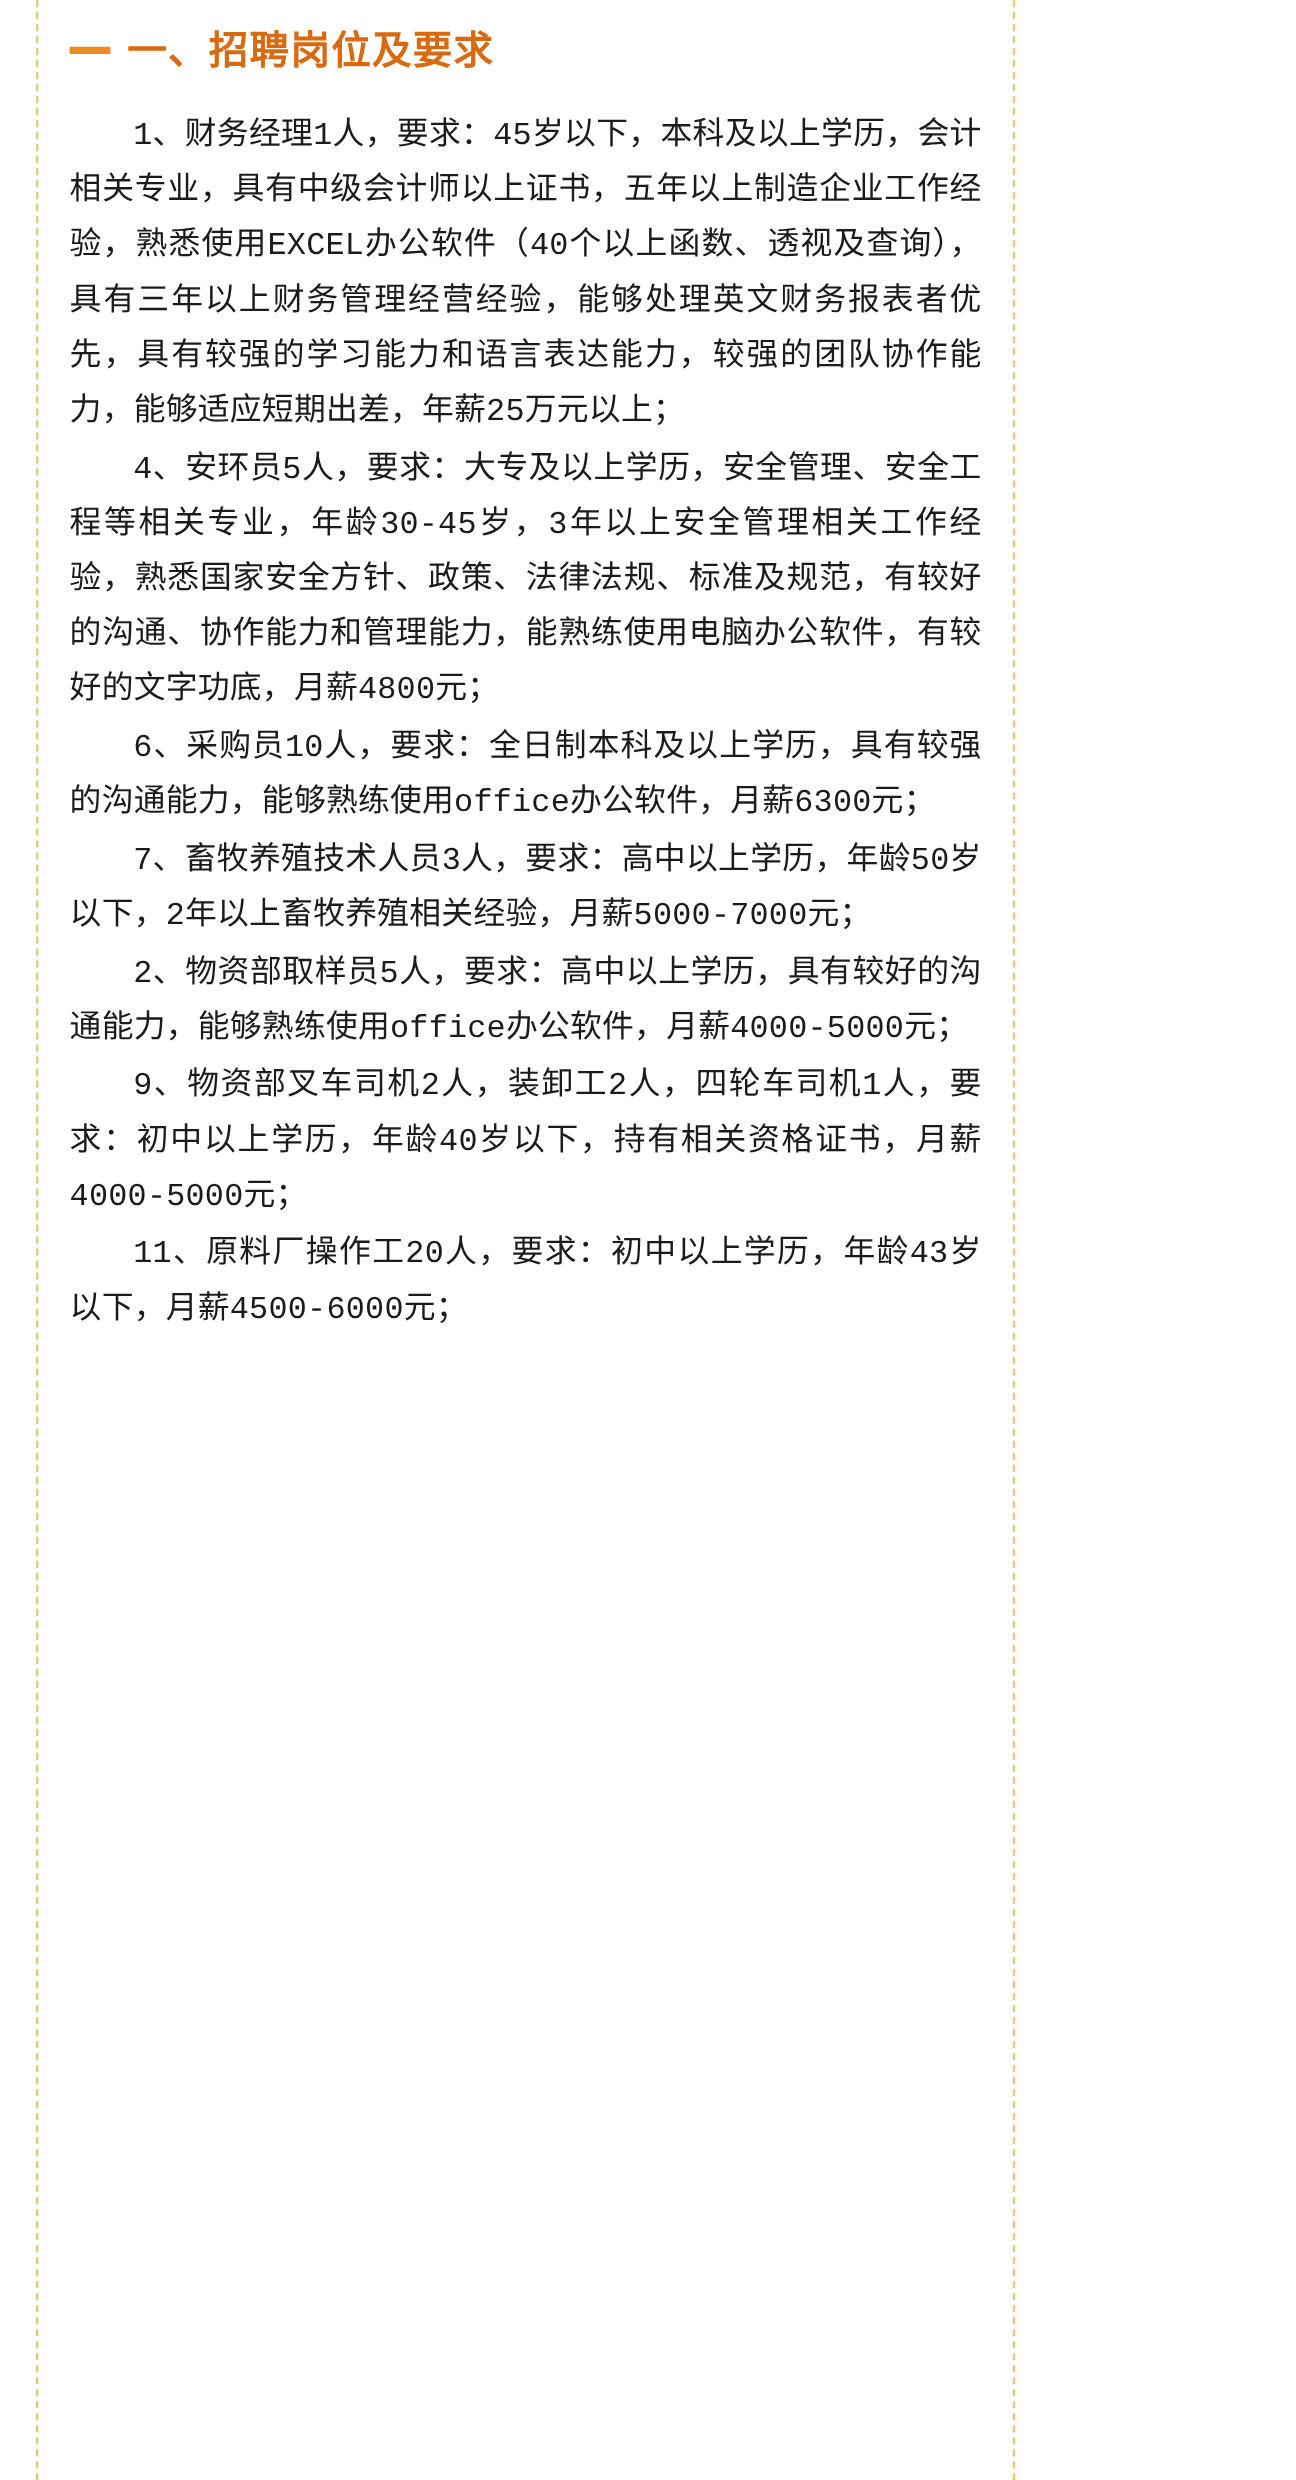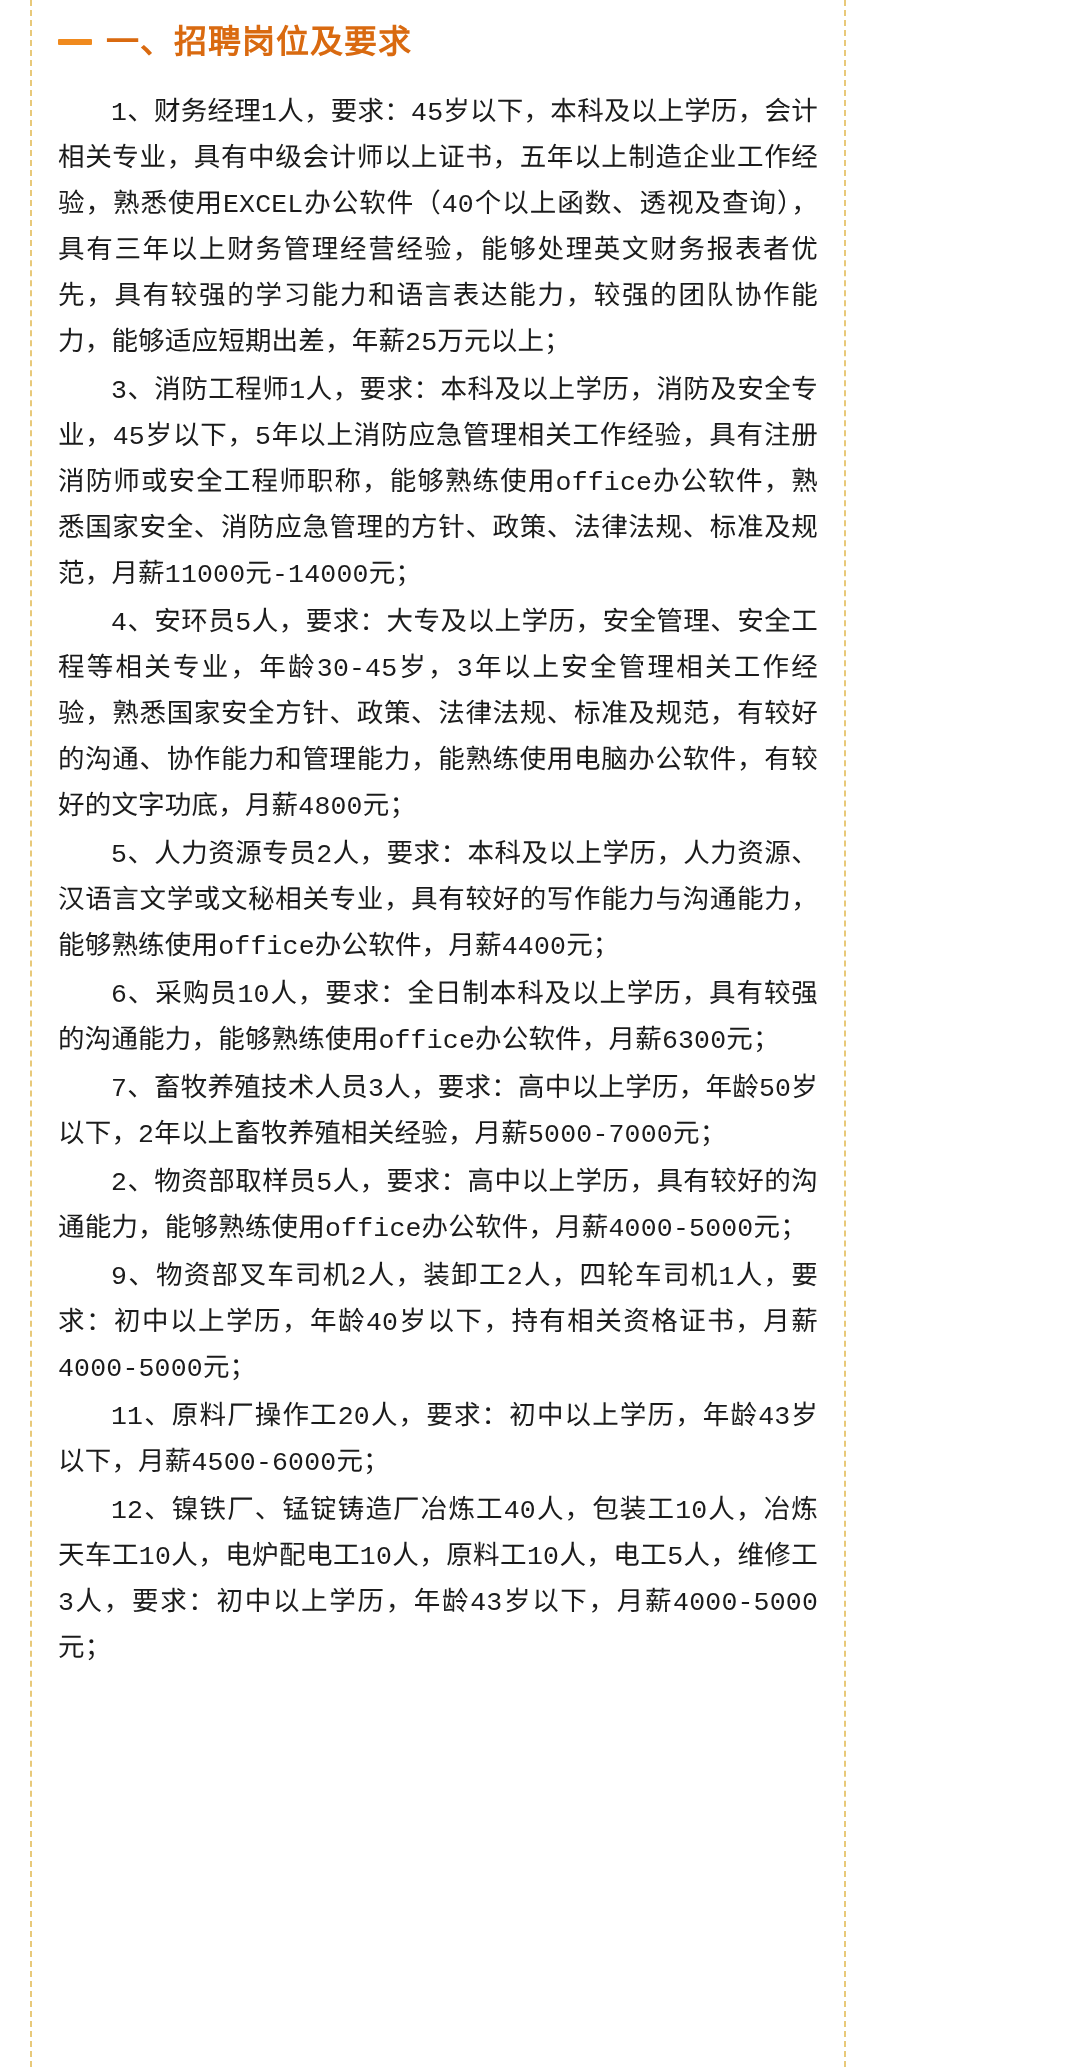--- a/index.html
+++ b/index.html
@@ -85,25 +85,22 @@
 
   <div class="content">
 
     <div class="section-title">
       <span class="title-bar"></span>
       <span class="title-text">一、招聘岗位及要求</span>
     </div>
 
     <div class="body">
       <p class="para">1、财务经理1人，要求：45岁以下，本科及以上学历，会计相关专业，具有中级会计师以上证书，五年以上制造企业工作经验，熟悉使用EXCEL办公软件（40个以上函数、透视及查询），具有三年以上财务管理经营经验，能够处理英文财务报表者优先，具有较强的学习能力和语言表达能力，较强的团队协作能力，能够适应短期出差，年薪25万元以上；</p>
-      <p class="para">3、消防工程师1人，要求：本科及以上学历，消防及安全专业，45岁以下，5年以上消防应急管理相关工作经验，具有注册消防师或安全工程师职称，能够熟练使用office办公软件，熟悉国家安全、消防应急管理的方针、政策、法律法规、标准及规范，月薪11000元-14000元；</p>
       <p class="para">4、安环员5人，要求：大专及以上学历，安全管理、安全工程等相关专业，年龄30-45岁，3年以上安全管理相关工作经验，熟悉国家安全方针、政策、法律法规、标准及规范，有较好的沟通、协作能力和管理能力，能熟练使用电脑办公软件，有较好的文字功底，月薪4800元；</p>
-      <p class="para">5、人力资源专员2人，要求：本科及以上学历，人力资源、汉语言文学或文秘相关专业，具有较好的写作能力与沟通能力，能够熟练使用office办公软件，月薪4400元；</p>
       <p class="para">6、采购员10人，要求：全日制本科及以上学历，具有较强的沟通能力，能够熟练使用office办公软件，月薪6300元；</p>
       <p class="para">7、畜牧养殖技术人员3人，要求：高中以上学历，年龄50岁以下，2年以上畜牧养殖相关经验，月薪5000-7000元；</p>
       <p class="para">2、物资部取样员5人，要求：高中以上学历，具有较好的沟通能力，能够熟练使用office办公软件，月薪4000-5000元；</p>
       <p class="para">9、物资部叉车司机2人，装卸工2人，四轮车司机1人，要求：初中以上学历，年龄40岁以下，持有相关资格证书，月薪4000-5000元；</p>
       <p class="para">11、原料厂操作工20人，要求：初中以上学历，年龄43岁以下，月薪4500-6000元；</p>
-      <p class="para">12、镍铁厂、锰锭铸造厂冶炼工40人，包装工10人，冶炼天车工10人，电炉配电工10人，原料工10人，电工5人，维修工3人，要求：初中以上学历，年龄43岁以下，月薪4000-5000元；</p>
     </div>
 
   </div>
 </div>
 
 </body></html>

